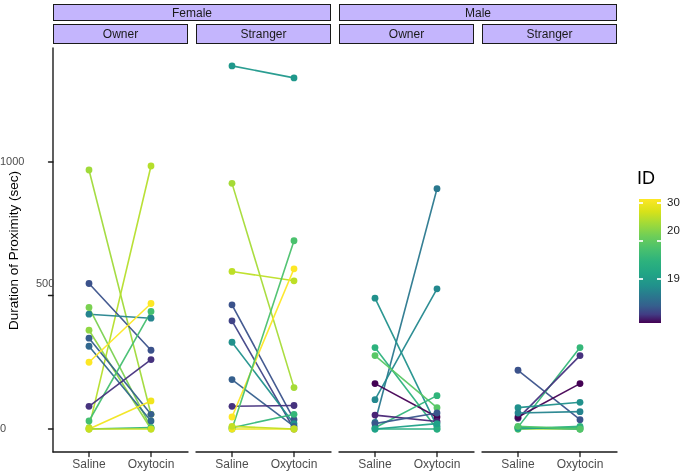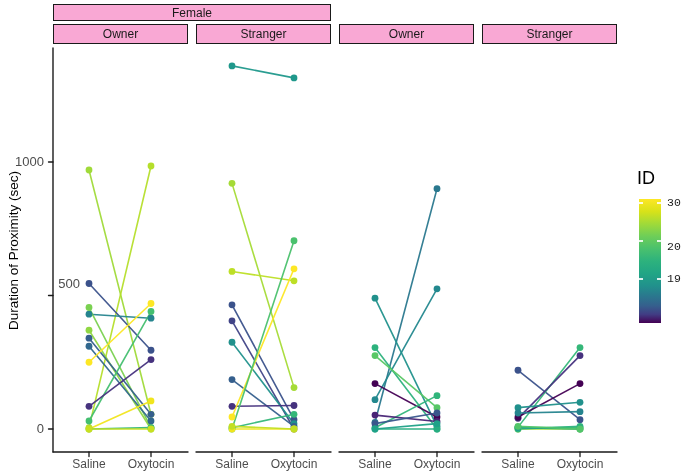--- a/index.html
+++ b/index.html
@@ -1,46 +1,46 @@
 <!DOCTYPE html>
 <html><head>
 <meta charset="utf-8">
 <style>
   html,body{margin:0;padding:0;background:#fff;}
   .figure{
     position:relative;width:685px;height:472px;background:#ffffff;overflow:hidden;
     font-family:"Liberation Sans", sans-serif;
   }
   .strip{
-    position:absolute;background:#f9a8d4;border:1.6px solid #1a1a1a;
+    position:absolute;background:#c4b5fd;border:1.6px solid #1a1a1a;
     display:flex;align-items:center;justify-content:center;
     font-size:12px;color:#1a1a1a;box-sizing:border-box;
   }
   .y-title{
     position:absolute;left:-97px;top:243px;width:220px;text-align:center;
     font-size:13.5px;color:#000;transform:rotate(-90deg);transform-origin:center;
   }
   .y-tick-label{
-    position:absolute;left:0;width:44px;text-align:right;font-size:13px;
+    position:absolute;left:0;width:44px;text-align:left;font-size:11px;
     color:#4d4d4d;height:13px;line-height:13px;
   }
   .x-tick-label{
     position:absolute;transform:translateX(-50%);font-size:12px;color:#4d4d4d;
     top:457px;white-space:nowrap;
   }
   .legend-title{position:absolute;left:637px;top:168px;font-size:18px;color:#000;}
   .legend-bar{
     position:absolute;left:639px;top:199px;width:22px;height:124px;
     background:linear-gradient(to bottom,
       #fde725 0%, #d8e219 10%, #a0da39 20%, #6ece58 30%, #4ac16d 40%,
       #2db27d 50%, #21a585 60%, #21918c 70%, #2a788e 78%, #35608d 86%,
       #413d84 93%, #440154 100%);
   }
   .legend-tick-mark{position:absolute;height:1.5px;background:rgba(255,255,255,0.85);width:4px;}
-  .legend-tick-label{position:absolute;left:667px;font-size:11.5px;color:#1a1a1a;height:13px;line-height:13px;font-family:Liberation Mono, monospace;}
+  .legend-tick-label{position:absolute;left:667px;font-size:11.5px;color:#1a1a1a;height:13px;line-height:13px;}
   svg{position:absolute;left:0;top:0;}
 </style>
 </head>
 <body>
 
 <div class="figure">
 
   <svg id="plot-svg" width="685" height="472">
       <line x1="53" y1="48" x2="53" y2="452" stroke="#1a1a1a" stroke-width="1.4" stroke-linecap="round"></line>
       <line x1="48.5" y1="429" x2="53" y2="429" stroke="#1a1a1a" stroke-width="1.3" stroke-linecap="round"></line>
@@ -203,20 +203,23 @@
       <circle cx="580" cy="426.33" r="3.4" fill="#2db27d"></circle>
       <circle cx="518" cy="427.665" r="3.4" fill="#1fa188"></circle>
       <circle cx="580" cy="429" r="3.4" fill="#1fa188"></circle>
       <circle cx="518" cy="426.33" r="3.4" fill="#52c569"></circle>
       <circle cx="580" cy="429" r="3.4" fill="#52c569"></circle>
     </svg>
 
   <div class="strip" style="left:53px;top:4px;width:278px;height:17px;">
     <span>Female</span>
   </div>
+  <div class="strip" style="left:339px;top:4px;width:278px;height:17px;">
+    <span>Male</span>
+  </div>
   <div class="strip" style="left:53px;top:24px;width:135px;height:20px;">
     <span>Owner</span>
   </div>
   <div class="strip" style="left:196px;top:24px;width:135px;height:20px;">
     <span>Stranger</span>
   </div>
   <div class="strip" style="left:339px;top:24px;width:135px;height:20px;">
     <span>Owner</span>
   </div>
   <div class="strip" style="left:482px;top:24px;width:135px;height:20px;">
@@ -230,21 +233,21 @@
 
   <div class="legend-title">ID</div>
   <div class="legend-bar"></div>
   <div class="legend-tick-mark" style="left:639px;top:202px;"></div>
   <div class="legend-tick-mark" style="left:657px;top:202px;"></div>
   <div class="legend-tick-mark" style="left:639px;top:240px;"></div>
   <div class="legend-tick-mark" style="left:657px;top:240px;"></div>
   <div class="legend-tick-mark" style="left:639px;top:278px;"></div>
   <div class="legend-tick-mark" style="left:657px;top:278px;"></div>
   <span class="legend-tick-label" style="top:196px;">30</span>
-  <span class="legend-tick-label" style="top:240px;">20</span>
+  <span class="legend-tick-label" style="top:224px;">20</span>
   <span class="legend-tick-label" style="top:272px;">19</span>
 
 <span class="x-tick-label" style="left: 89px;">Saline</span>
     <span class="x-tick-label" style="left: 151px;">Oxytocin</span>
     <span class="x-tick-label" style="left: 232px;">Saline</span>
     <span class="x-tick-label" style="left: 294px;">Oxytocin</span>
     <span class="x-tick-label" style="left: 375px;">Saline</span>
     <span class="x-tick-label" style="left: 437px;">Oxytocin</span>
     <span class="x-tick-label" style="left: 518px;">Saline</span>
     <span class="x-tick-label" style="left: 580px;">Oxytocin</span>

